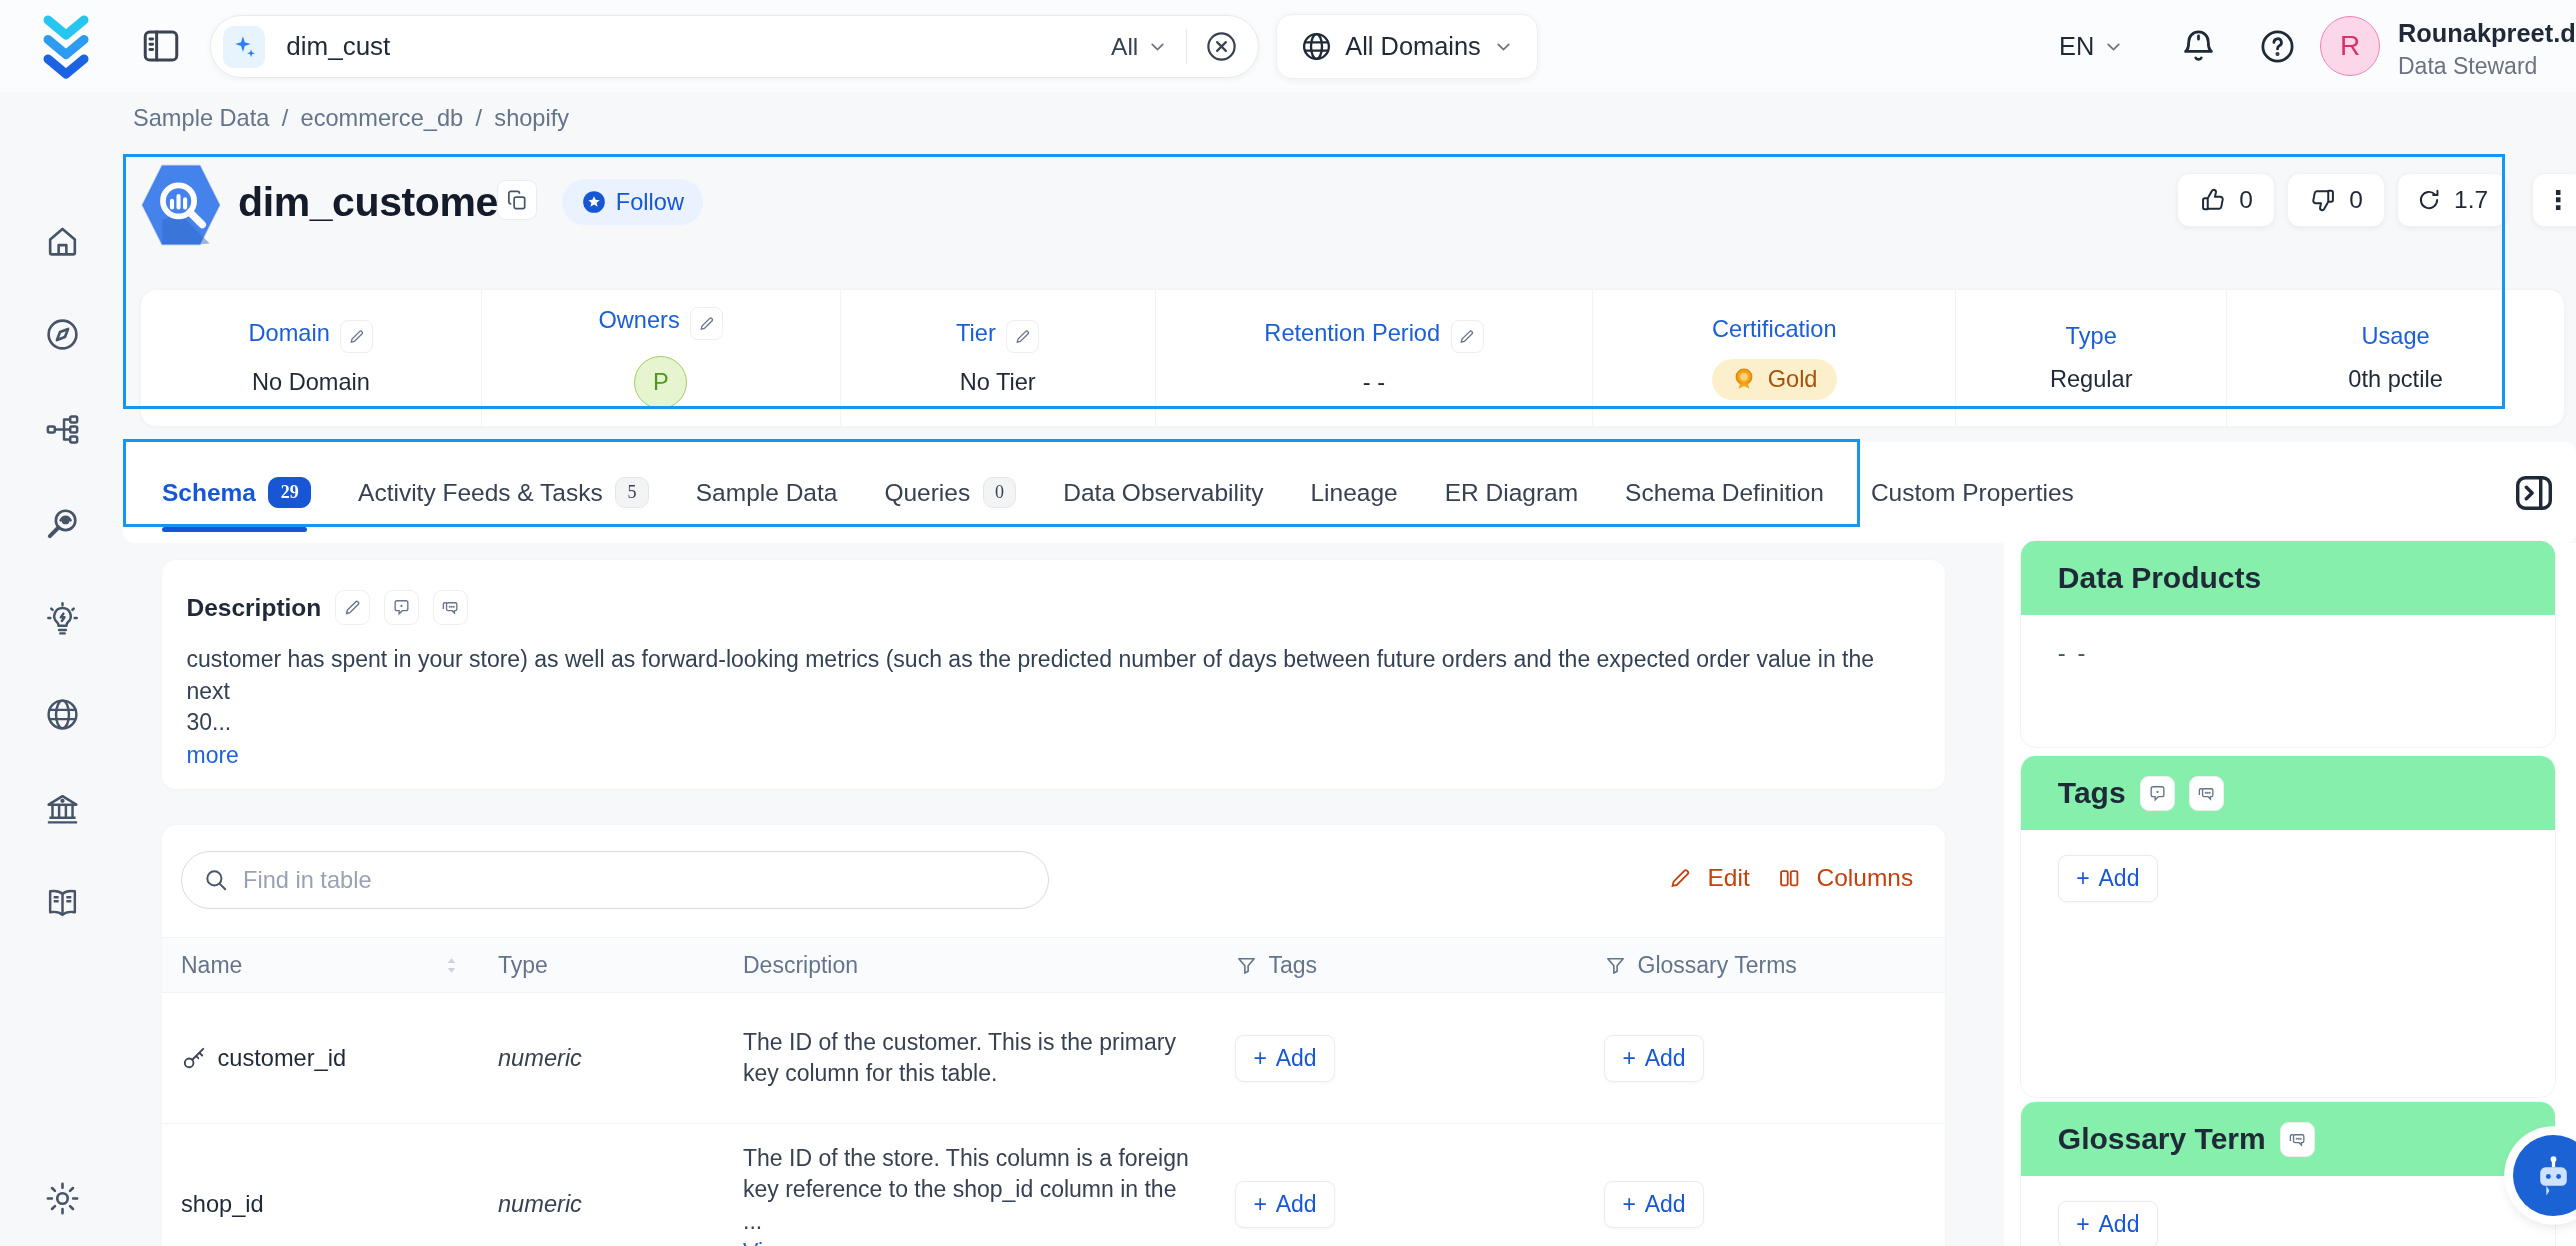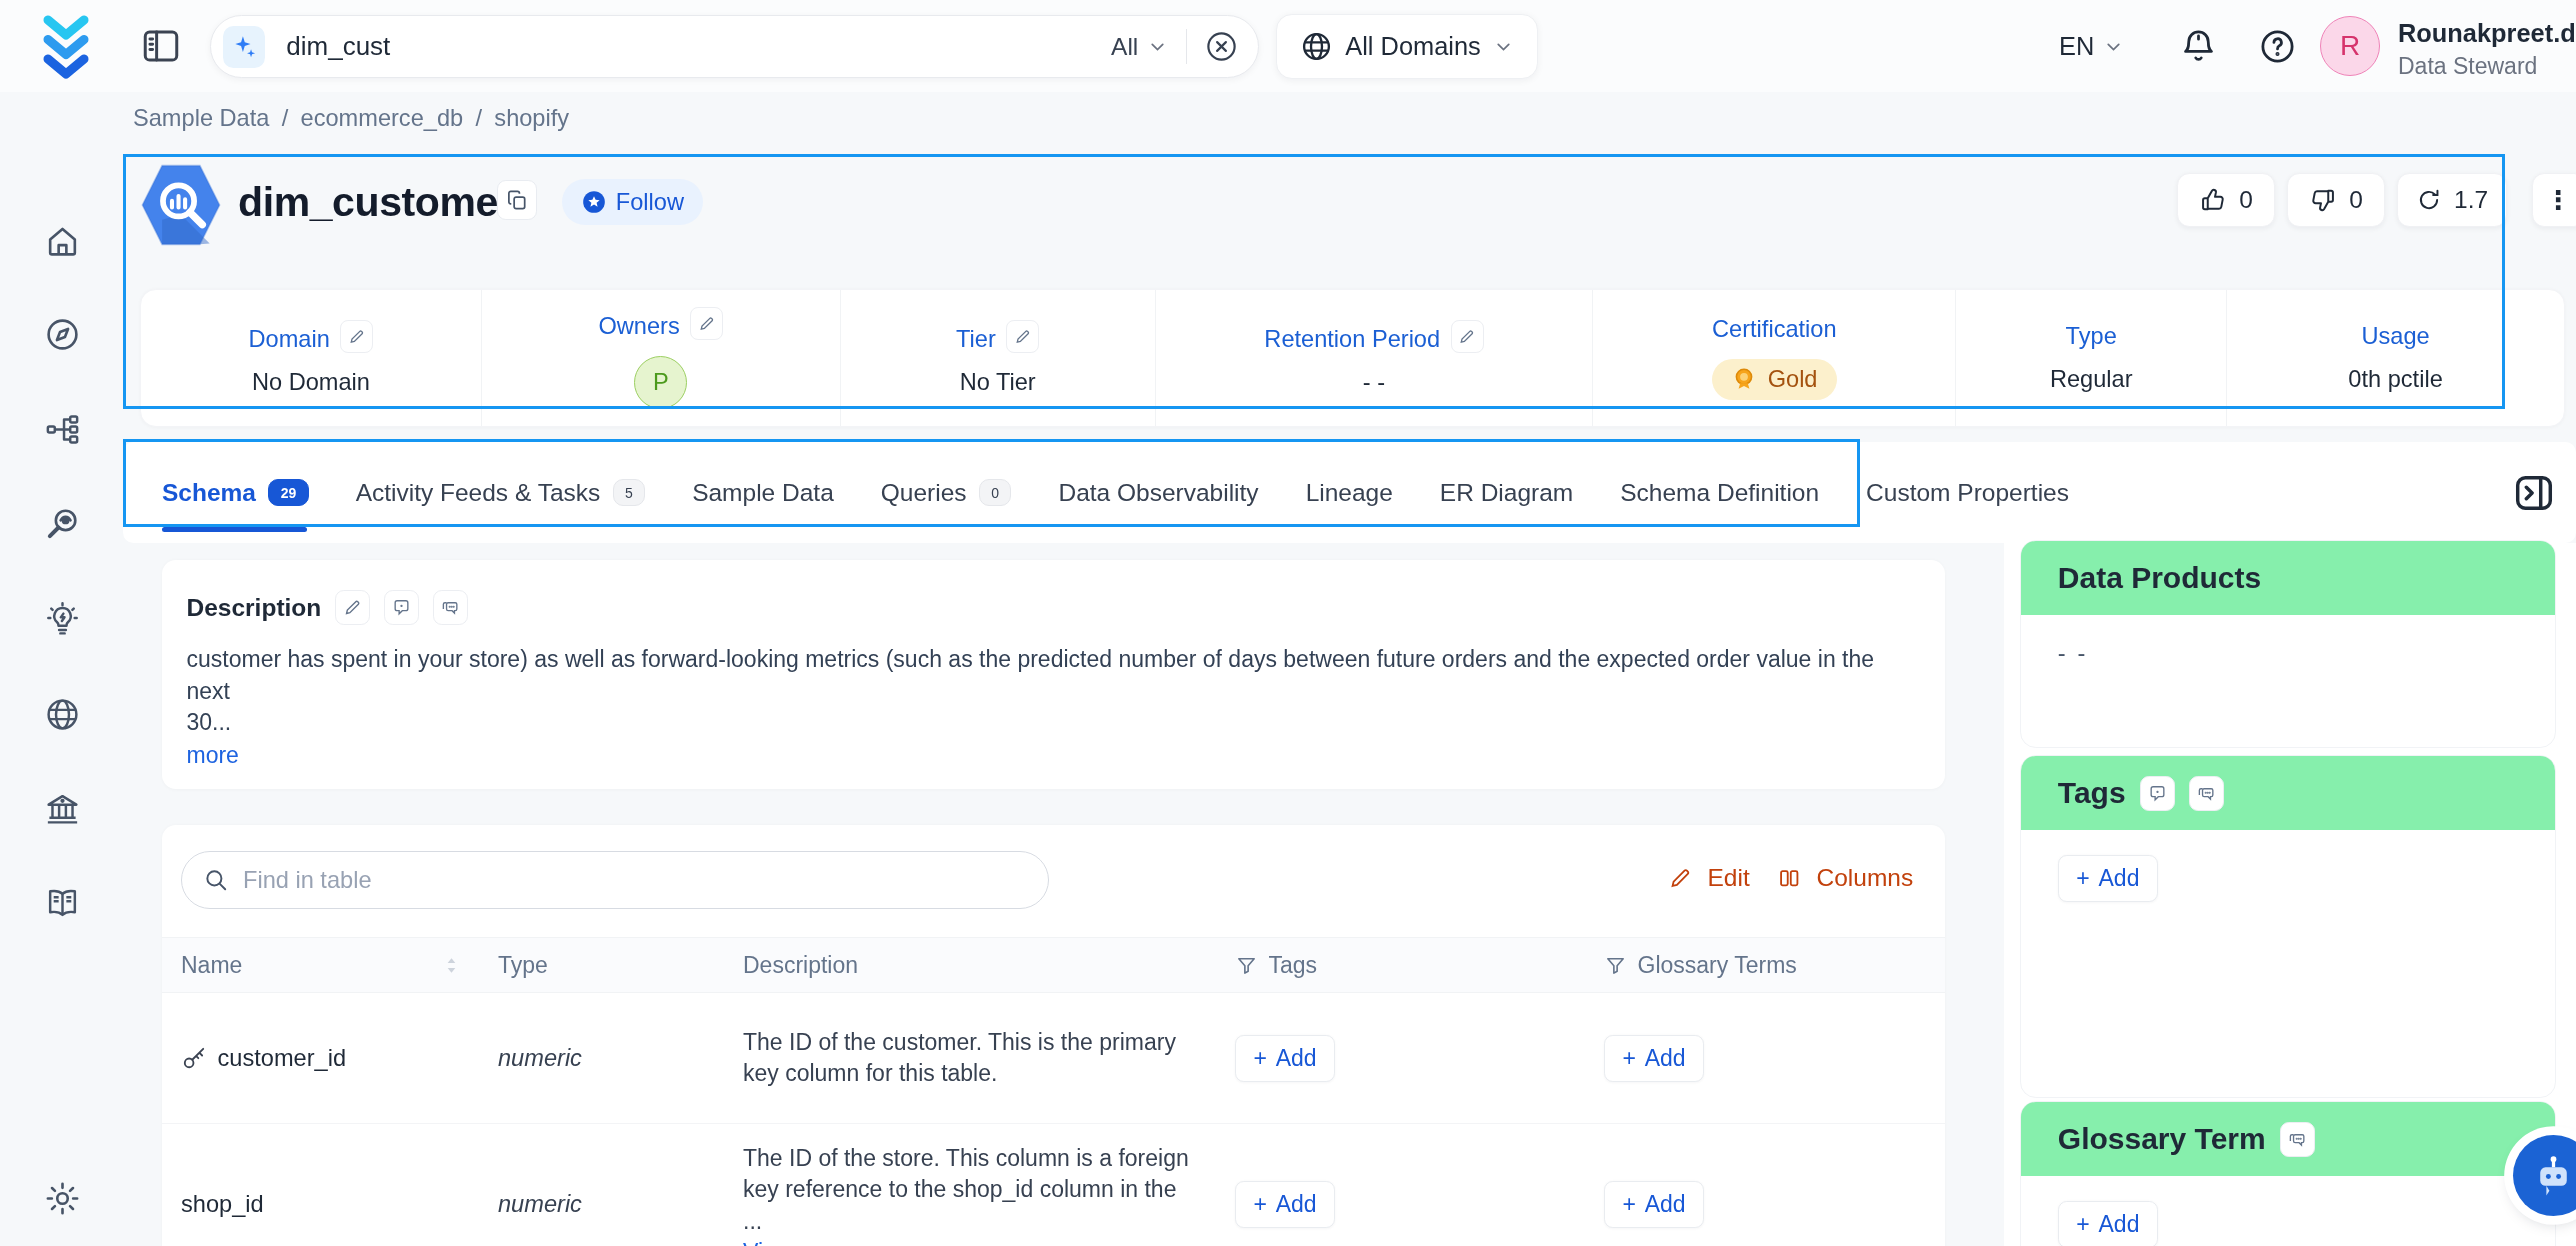--- a/index.html
+++ b/index.html
@@ -46,32 +46,32 @@
   .hexwrap { left:140px; top:161px; width:82px; height:88px; }
   .etitle { left:238px; top:179px; font-size:41px; font-weight:700; color:#141c2b; letter-spacing:-0.4px; }
   .chip-sq { width:40px; height:40px; background:#fff; border:1.8px solid #e9ecf1; border-radius:8.8px; display:flex; align-items:center; justify-content:center; color:#475569; }
   .follow { left:562px; top:179px; height:46px; padding:0 19px; border-radius:23px; background:#e9f2fe; display:flex; align-items:center; gap:8.8px; color:#1757d6; font-size:23.6px; font-weight:500; }
   .stat-btn { top:173px; height:54px; background:#fff; border:0.9px solid #f0f1f4; border-radius:12.3px; box-shadow:0 1.8px 5.3px rgba(15,23,42,.05); display:flex; align-items:center; justify-content:center; gap:12.3px; font-size:24.5px; color:#1f2937; }
 
   
   .meta-card { left:140px; top:289px; width:2425px; height:138px; background:#fff; border:0.9px solid #f3f4f7; border-radius:15.8px; display:flex; box-shadow:0 0.9px 3.5px rgba(15,23,42,.03); }
   .mcol { display:flex; flex-direction:column; align-items:center; justify-content:center; gap:15.8px; border-right:1.8px solid #f1f3f5; }
   .mcol:last-child { border-right:none; }
-  .mlabel { display:flex; align-items:flex-end; gap:10.5px; color:#1b5fd4; font-size:23.6px; font-weight:500; }
+  .mlabel { display:flex; align-items:flex-start; gap:10.5px; color:#1b5fd4; font-size:23.6px; font-weight:500; }
   .mini-edit { width:33px; height:33px; background:#fff; border:1.8px solid #eceef2; border-radius:7.9px; display:flex; align-items:center; justify-content:center; color:#64748b; }
   .mval { font-size:23.6px; color:#1f2937; }
   .owner-av { width:53px; height:53px; border-radius:50%; background:#e6f4cf; border:1.8px solid #9ccf62; display:flex; align-items:center; justify-content:center; color:#4c9a1d; font-size:23.6px; }
   .gold { display:flex; align-items:center; gap:10.5px; background:#fcf0cc; border-radius:23.6px; padding:7px 19px; color:#a4520f; font-size:23.6px; font-weight:500; }
 
   
   .tabband { left:123px; top:442px; width:2453px; height:101px; background:#fff; border-radius:10.5px; }
   .tabs { position:absolute; left:39px; top:0; height:100%; display:flex; align-items:center; gap:47px; }
   .tab { display:flex; align-items:center; gap:12.3px; font-size:24.5px; color:#374151; cursor:pointer; white-space:nowrap; }
   .tab.active { color:#1757d6; font-weight:700; }
-  .badge { font-size:14px; padding:4.4px 11.4px; border-radius:10px; background:#f3f4f6; border:0.9px solid #e5e7eb; color:#374151; }
+  .badge { font-size:18px; padding:4.4px 11.4px; border-radius:10px; background:#f3f4f6; border:0.9px solid #e5e7eb; color:#374151;font-family:Liberation Serif, serif; }
   .badge.on { background:#1757d6; border-color:#1757d6; color:#fff; font-weight:700; }
   .underline { position:absolute; left:39px; bottom:11.4px; width:145px; height:4.4px; background:#1757d6; border-radius:2.6px; }
   .collapse { position:absolute; left:2388px; top:28px; width:46px; height:46px; color:#1f2937; }
 
   
   .desc-card { left:162px; top:560px; width:1783px; height:229px; background:#fff; border-radius:14px; box-shadow:0 0.9px 3.5px rgba(15,23,42,.03); }
   .desc-head { position:absolute; left:24.5px; top:30px; display:flex; align-items:center; gap:14px; }
   .desc-title { font-size:24.5px; font-weight:700; color:#1f2937; }
   .chip-xs { width:35px; height:35px; background:#fff; border:1.8px solid #eceef2; border-radius:8.8px; display:flex; align-items:center; justify-content:center; color:#64748b; }
   .desc-text { position:absolute; left:24.5px; top:84px; width:1729px; font-size:23px; line-height:31.5px; color:#334155; }

